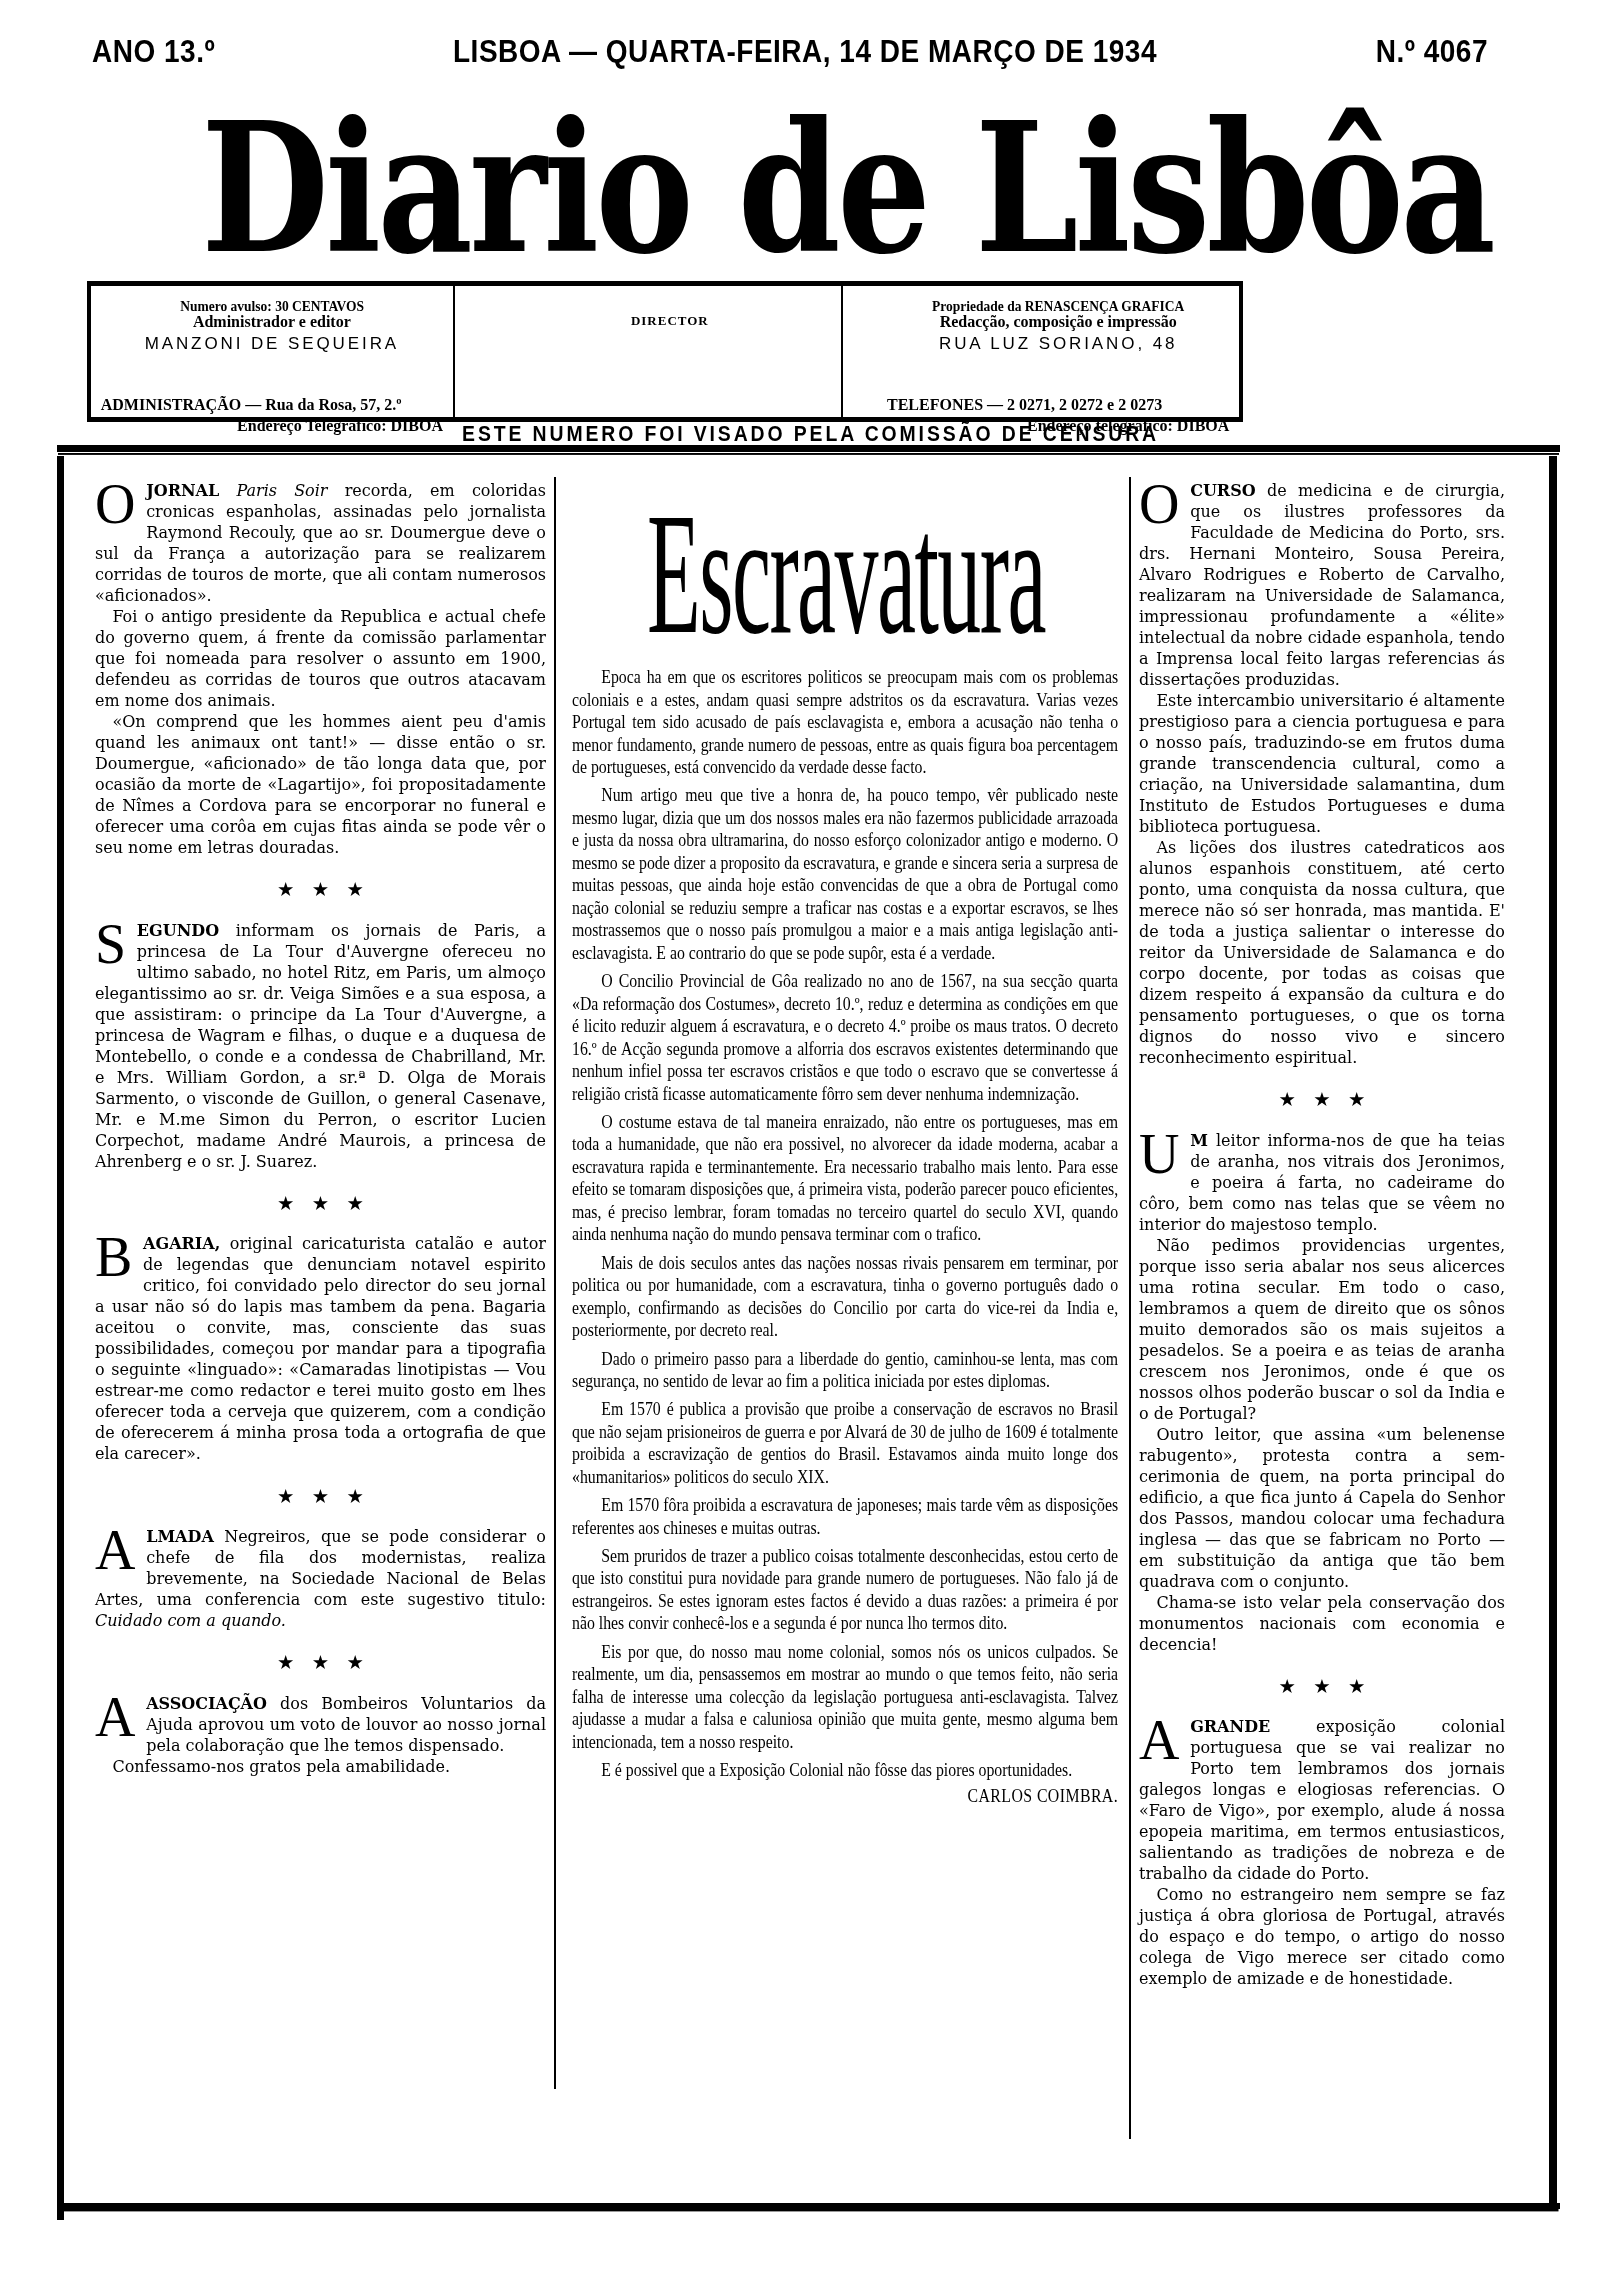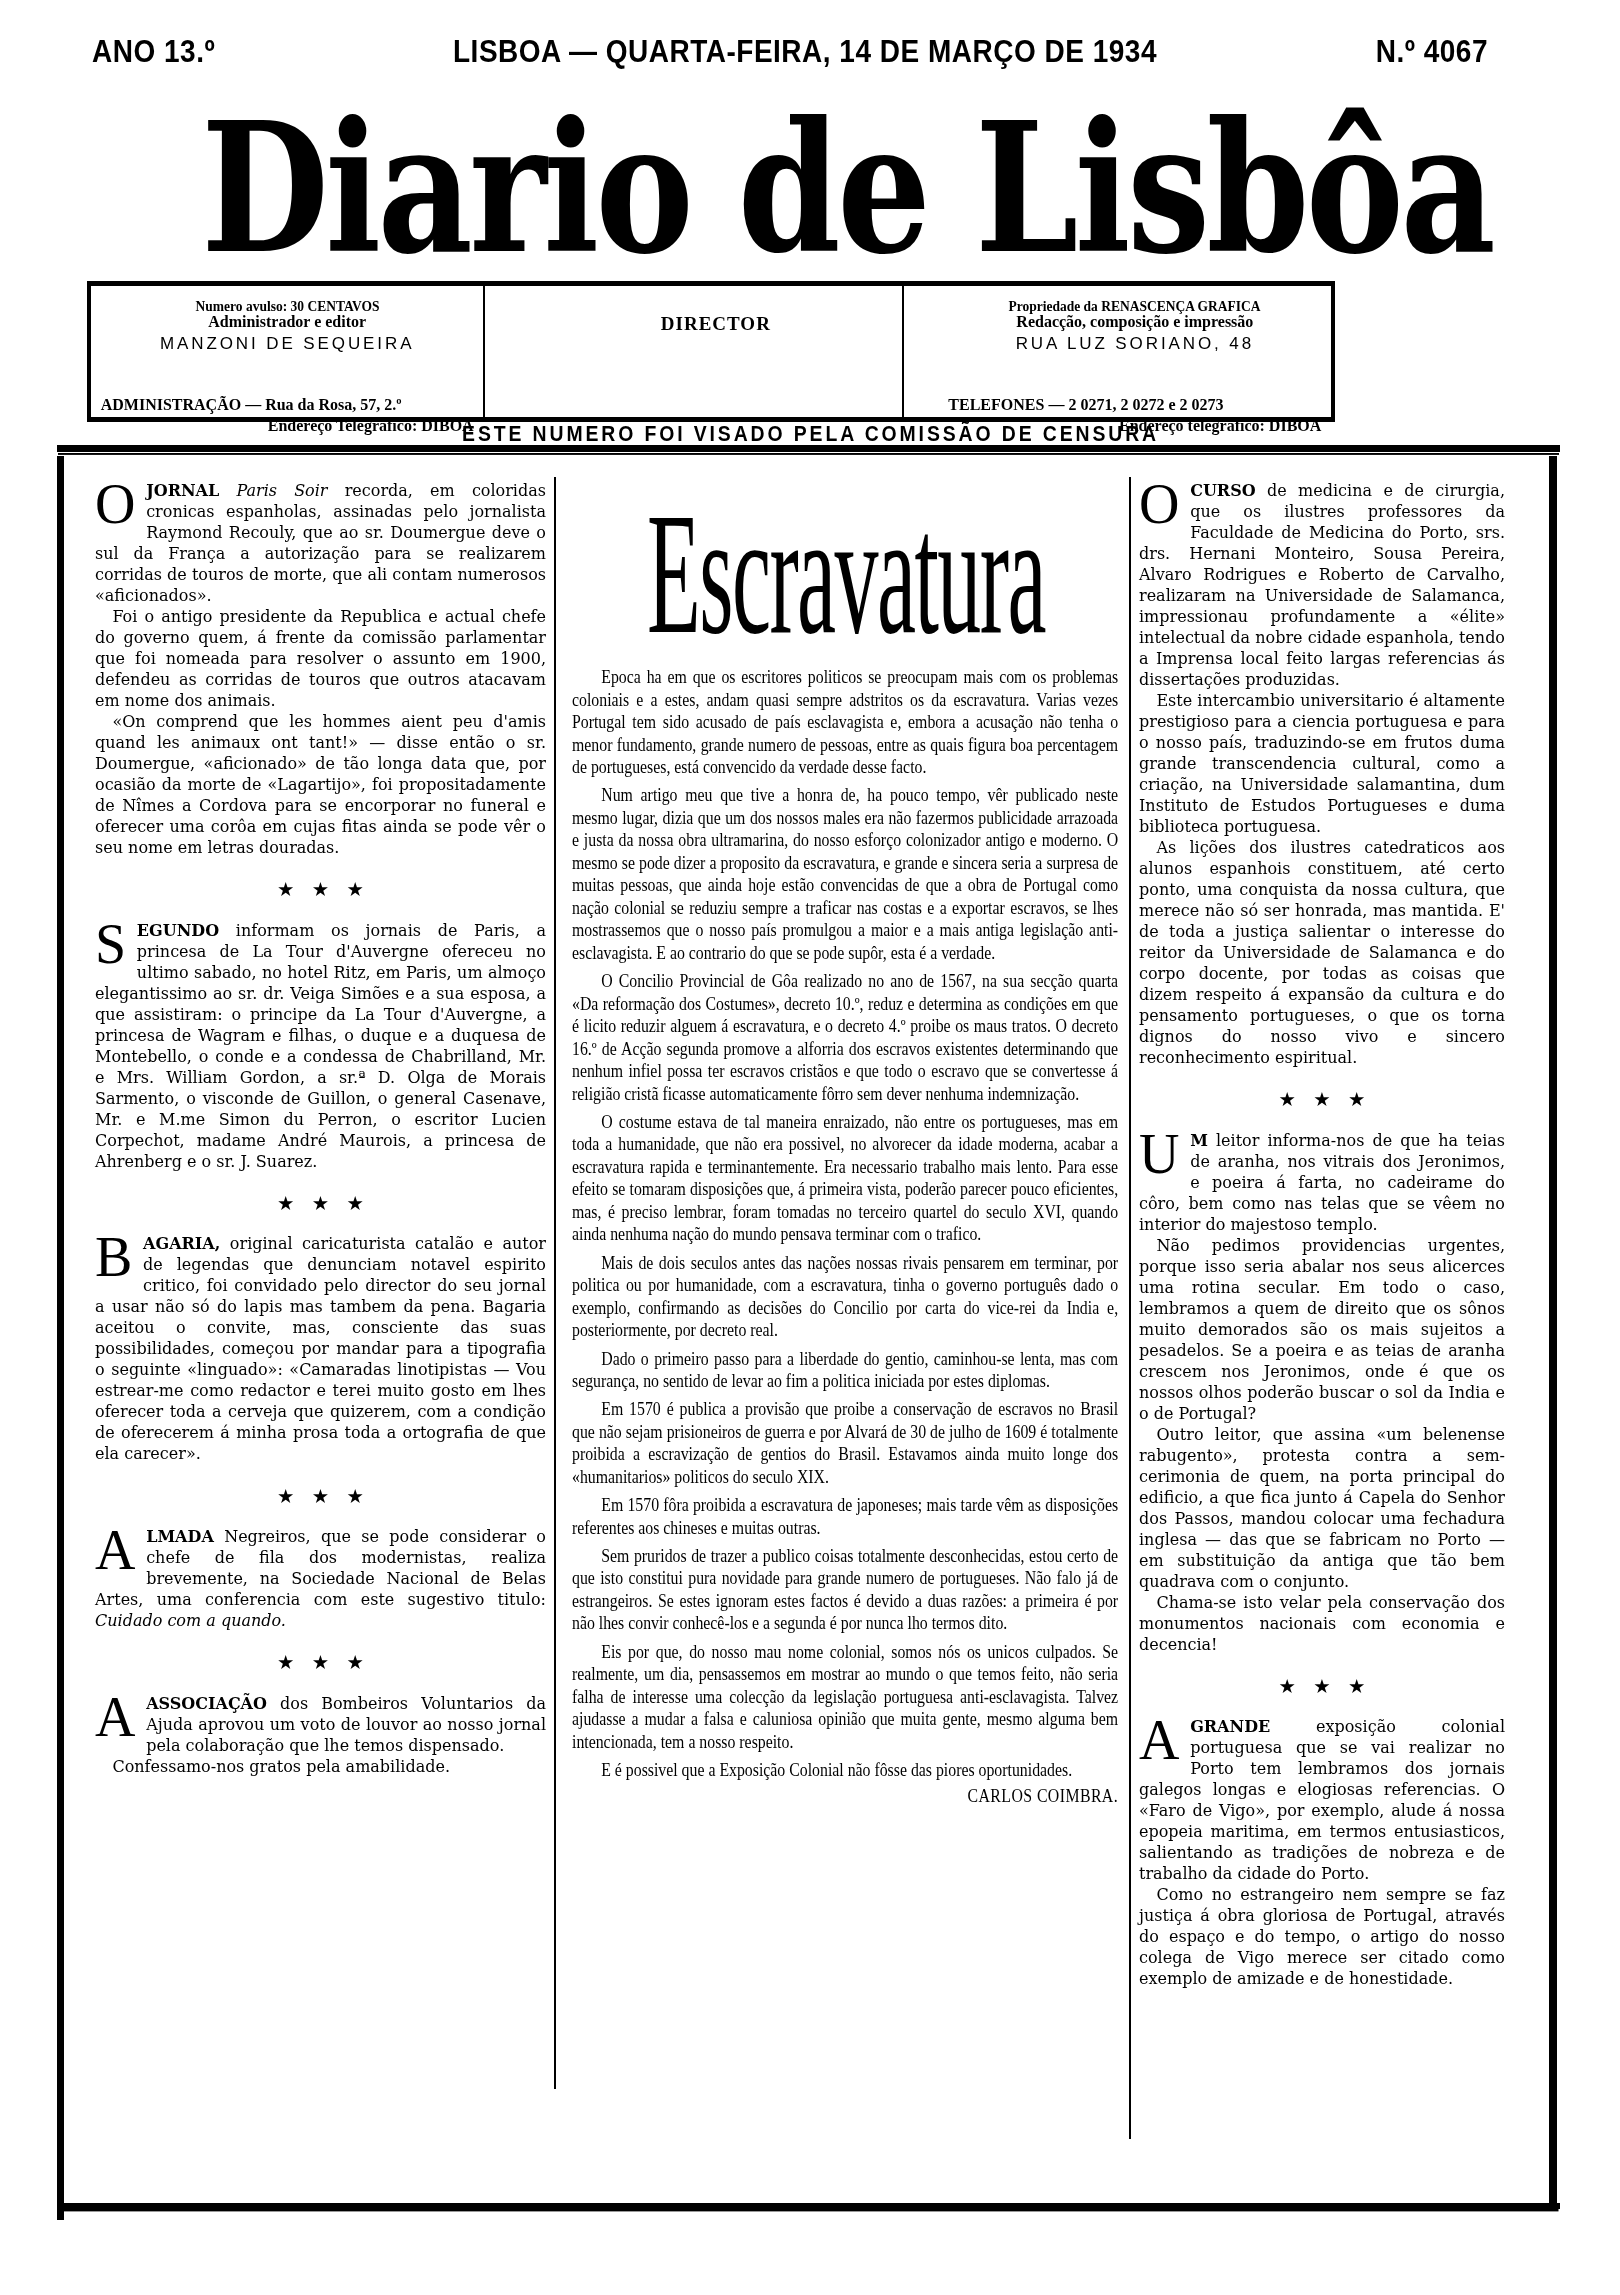--- a/index.html
+++ b/index.html
@@ -9,30 +9,30 @@
   .topline { position: absolute; top: 33px; left: 92px; width: 1396px; height: 44px; font-family: "Liberation Sans", "DejaVu Sans", sans-serif; font-weight: bold; font-size: 28px; letter-spacing: 0.5px; transform: scaleY(1.15); transform-origin: top left; }
   .topline .year { position: absolute; left: 0; top: 0; }
   .topline .dateline { position: absolute; left: 361px; top: 0; }
   .topline .issue { position: absolute; right: 0; top: 0; }
 
   
   .masthead { position: absolute; top: 80px; left: 145px; width: 1318px; height: 194px; text-align: center; }
   .masthead-title { font-family: "DejaVu Serif", "Liberation Serif", serif; font-weight: bold; font-size: 160px; line-height: 194px; letter-spacing: -3.9px; transform: scaleX(0.92) scaleY(1.12); transform-origin: center top; display: inline-block; white-space: nowrap; }
 
   
-  .infobox { position: absolute; top: 281px; left: 87px; width: 1248px; height: 141px; border: 4.8px solid #000; border-width: 5.8px 4.8px 5.8px 4.8px; box-sizing: border-box; display: flex; }
+  .infobox { position: absolute; top: 281px; left: 87px; width: 1156px; height: 141px; border: 4.8px solid #000; border-width: 5.8px 4.8px 5.8px 4.8px; box-sizing: border-box; display: flex; }
   .infobox .cell { flex: 1; position: relative; box-sizing: border-box; text-align: center; font-family: "Liberation Serif", serif; }
   .infobox .cell + .cell { border-left: 2.4px solid #000; padding-left: 44px; }
   .cell-left { padding: 10.7px 9.7px 0 9.7px; }
   .cell-mid { padding-top: 27px; }
   .cell-right { padding: 10.7px 9.7px 0 9.7px; }
   .small-bold { font-weight: bold; font-size: 15px; line-height: 18.4px; transform: scaleX(0.9); }
   .tiny-bold { font-weight: bold; font-size: 16px; line-height: 14.5px; }
   .wide-caps { font-family: "Liberation Sans", "DejaVu Sans", sans-serif; font-size: 17px; letter-spacing: 2.9px; line-height: 27px; }
-  .director-label { font-weight: bold; font-size: 19px; letter-spacing: 1px; margin-bottom: 9.7px; }
+  .director-label { font-weight: bold; font-size: 13px; letter-spacing: 1px; margin-bottom: 9.7px; }
   .director-name { font-family: "Liberation Sans", "DejaVu Sans", sans-serif; font-size: 36px; letter-spacing: 3.9px; }
   .left-align { text-align: left; margin-top: 41px; }
   .right-align { text-align: right; }
 
   .censor { position: absolute; top: 422px; left: 0; width: 1621px; text-align: center; font-family: "Liberation Sans", "DejaVu Sans", sans-serif; font-weight: bold; font-size: 19.4px; letter-spacing: 2.9px; transform: scaleY(1.15); }
 
   
   .frame-top { position: absolute; top: 445px; left: 57px; width: 1503px; height: 6.8px; background: #000; border-bottom: 1.5px solid #fff; box-shadow: 0 2.9px 0 -1px #000; }
   .frame-left { position: absolute; top: 456px; left: 57px; width: 6.8px; height: 1764px; background: #000; }
   .frame-right { position: absolute; top: 456px; left: 1549px; width: 7.8px; height: 1755px; background: #000; }

